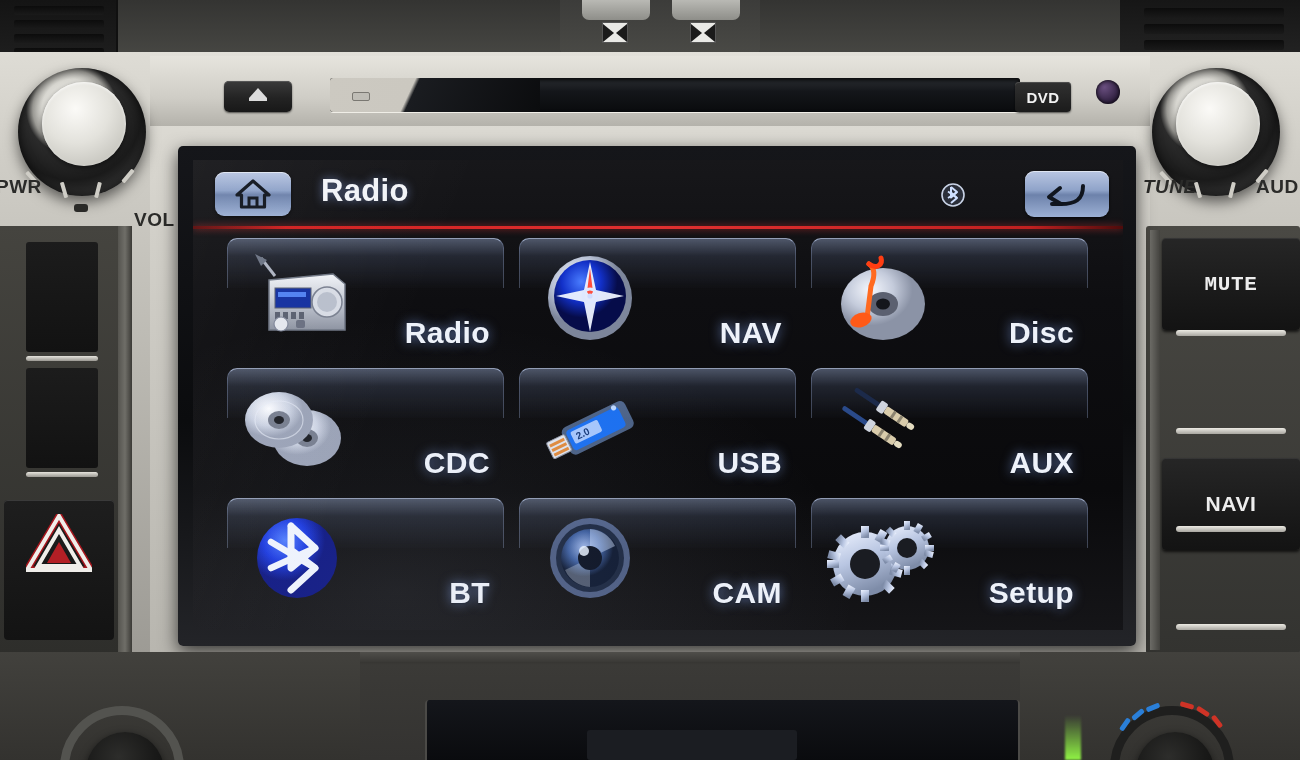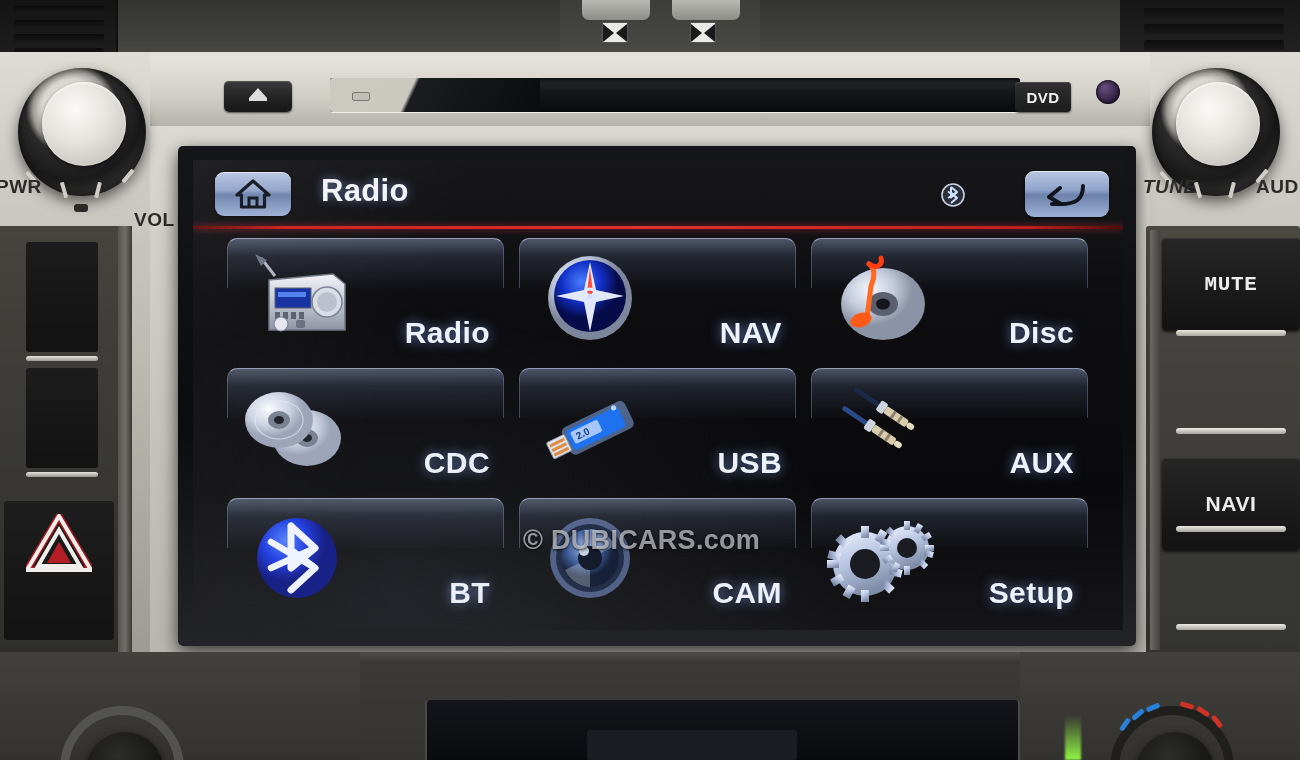--- a/index.html
+++ b/index.html
@@ -657,21 +657,20 @@
               <rect x="-3" y="18" width="6" height="9" transform="rotate(135)"></rect>
             </g>
             <circle r="10" fill="#1a1c22"></circle>
           </g>
         </svg>
         <div class="tile-label">Setup</div>
       </div>
 
     </div>
 
-    <div class="watermark">© DUBICARS.com</div>
     <div class="screen-glare"></div>
   </div>
 
   <div class="climate"></div>
   <div class="climate-top-edge"></div>
   <div class="dash-lower-left"></div>
   <div class="dash-lower-right"></div>
 
   <div class="cl-ring" style="left:60px;top:706px;width:124px;height:124px;"></div>
   <div class="cl-knob" style="left:86px;top:732px;width:78px;height:78px;"></div>

